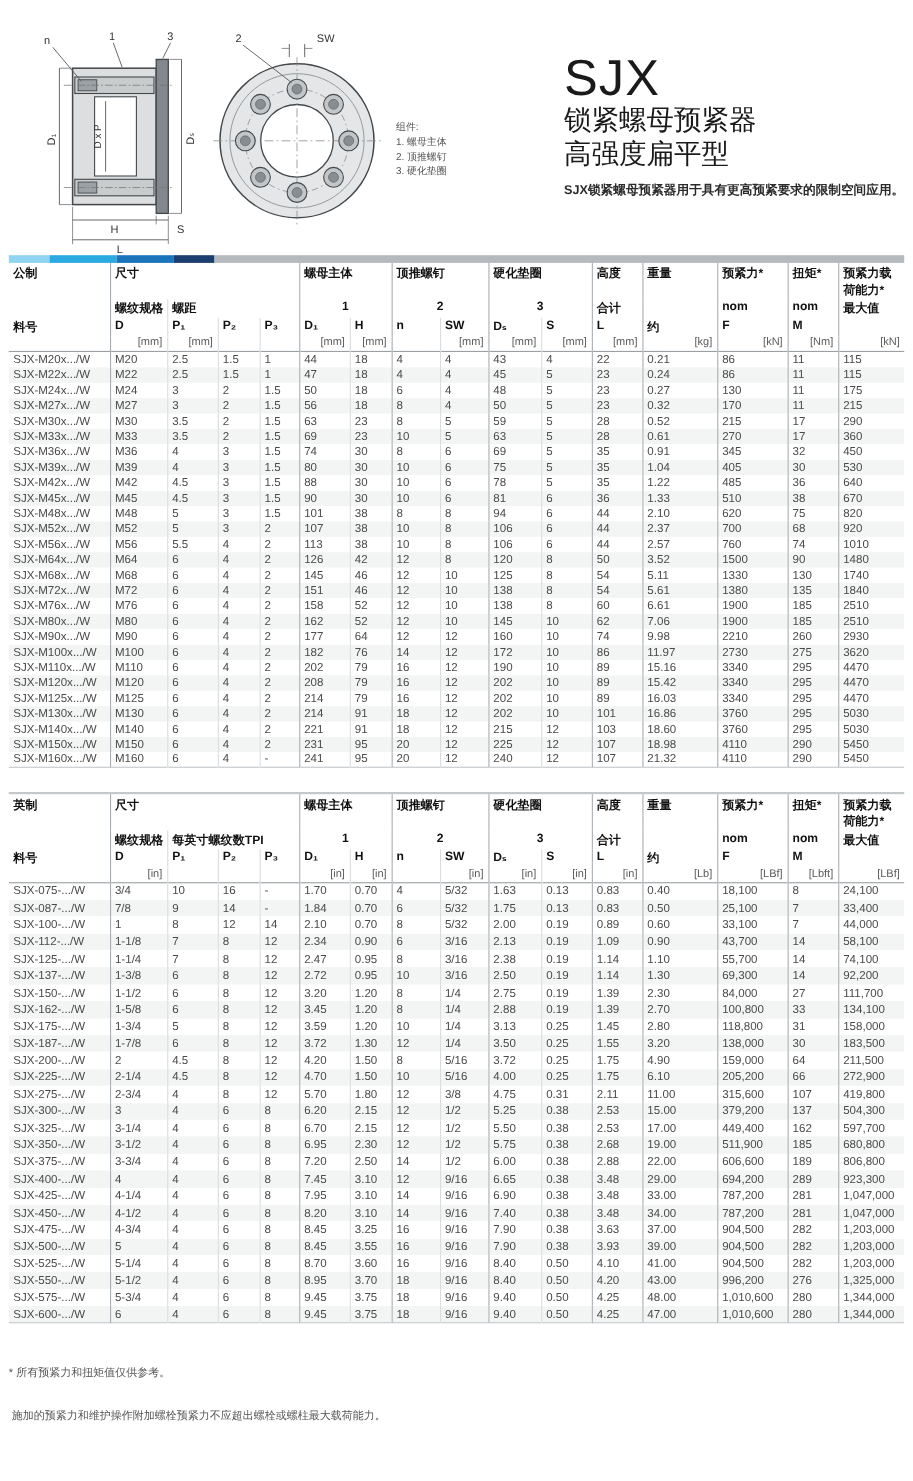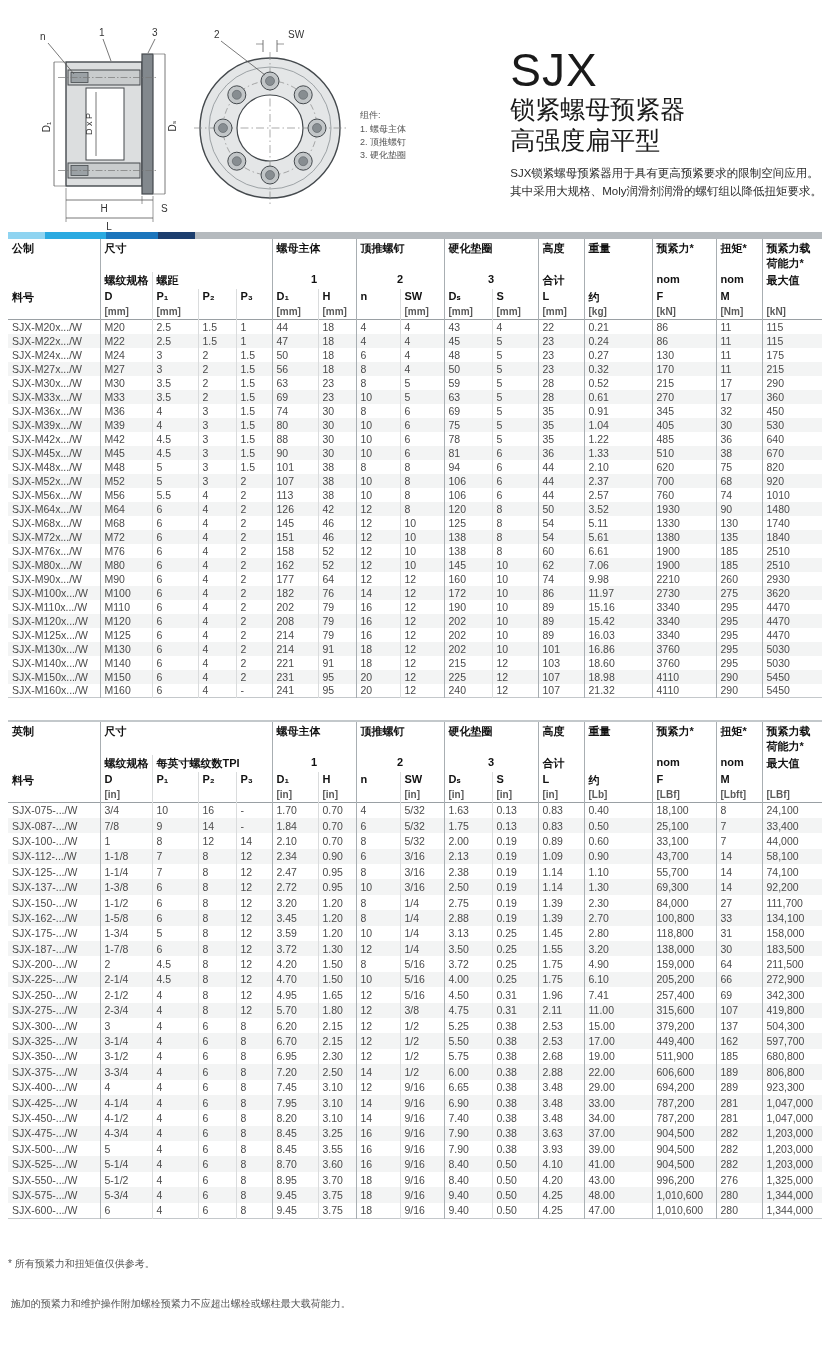--- a/index.html
+++ b/index.html
@@ -3,29 +3,29 @@
 <meta charset="utf-8">
 <style>
   * { margin:0; padding:0; box-sizing:border-box; }
   body { width:830px; height:1346px; background:#fff; font-family:"Liberation Sans","DejaVu Sans",sans-serif; position:relative; overflow:hidden; }
   .top-section { position:relative; height:232px; }
   .drawing-wrap { position:absolute; left:8px; top:24px; }
   svg text { font-family:"Liberation Sans","DejaVu Sans",sans-serif; }
   .title-block { position:absolute; right:8px; top:46px; text-align:left; }
   .model-name { font-size:46px; line-height:1.05; font-weight:400; color:#1a1a1a; letter-spacing:1px; }
   .subtitle { font-size:25px; line-height:1.22; color:#1a1a1a; }
-  .desc { margin-top:10px; font-size:11.5px; line-height:1.55; color:#2b2b2b; font-weight:400; }
+  .desc { margin-top:10px; font-size:11.5px; line-height:1.55; color:#2b2b2b; font-weight:700; }
   .color-strip { display:flex; height:7px; margin:0 8px; }
   .color-strip span { display:block; height:7px; }
   .s0{width:37px}.s1{width:61px}.s2{width:52px}.s3{width:37px}.s4{flex:1}
   .tbl-wrap { margin:0 8px; }
   table { border-collapse:collapse; table-layout:fixed; width:814px; }
   th, td { text-align:left; white-space:nowrap; overflow:hidden; }
   thead th { font-size:11px; color:#111; font-weight:700; padding:1px 4px; vertical-align:top; }
-  thead tr.r-units th { font-weight:700; color:#5a5a5a; font-size:10px; padding-top:0; padding-bottom:2px; }
+  thead tr.r-units th { font-weight:400; color:#5a5a5a; font-size:10px; padding-top:0; padding-bottom:2px;text-align:right; }
   thead tr.r-group th { padding-top:2px; }
   thead tr.r-units { border-bottom:1px solid #9aa0a4; }
   td { font-size:10.5px; color:#4a4a4a; padding:0 4px; }
   #metric-table td { height:14px; }
   #imperial-table td { height:15.4px; }
   tbody { border-bottom:1px solid #c4c8cb; }
   tbody tr:nth-child(even) { background:#f3f4f4; }
   .csep { border-left:1px solid #dadcdd; }
   .gsep { border-left:1px solid #a8aeb2; }
   .tc { text-align:center; }
@@ -125,21 +125,20 @@
         <text x="352" y="134">3. 硬化垫圈</text>
       </g>
     </svg>
   </div>
   <div class="title-block">
     <div class="model-name">SJX</div>
     <div class="subtitle">锁紧螺母预紧器</div>
     <div class="subtitle">高强度扁平型</div>
     <div class="desc">
       <div>SJX锁紧螺母预紧器用于具有更高预紧要求的限制空间应用。</div>
-      <div>其中采用大规格、Moly润滑剂润滑的螺钉组以降低扭矩要求。</div>
     </div>
   </div>
 </div>
 
 <div class="color-strip">
   <span class="s0" style="background: rgb(143, 212, 241);"></span>
     <span class="s1" style="background: rgb(42, 170, 225);"></span>
     <span class="s2" style="background: rgb(27, 117, 188);"></span>
     <span class="s3" style="background: rgb(28, 62, 110);"></span>
     <span class="s4" style="background: rgb(181, 186, 190);"></span>
@@ -470,21 +469,21 @@
           <td class="csep">4</td>
           <td class="csep">2</td>
           <td class="gsep">126</td>
           <td class="csep">42</td>
           <td class="gsep">12</td>
           <td class="csep">8</td>
           <td class="gsep">120</td>
           <td class="csep">8</td>
           <td class="gsep">50</td>
           <td class="gsep">3.52</td>
-          <td class="gsep">1930</td>
+          <td class="gsep">1500</td>
           <td class="gsep">90</td>
           <td class="gsep">1480</td>
         </tr>
         <tr>
           <td>SJX-M68x.../W</td>
           <td class="gsep">M68</td>
           <td class="csep">6</td>
           <td class="csep">4</td>
           <td class="csep">2</td>
           <td class="gsep">145</td>
@@ -1016,38 +1015,20 @@
           <td class="csep">5/16</td>
           <td class="gsep">4.00</td>
           <td class="csep">0.25</td>
           <td class="gsep">1.75</td>
           <td class="gsep">6.10</td>
           <td class="gsep">205,200</td>
           <td class="gsep">66</td>
           <td class="gsep">272,900</td>
         </tr>
         <tr>
-          <td>SJX-250-.../W</td>
-          <td class="gsep">2-1/2</td>
-          <td class="csep">4</td>
-          <td class="csep">8</td>
-          <td class="csep">12</td>
-          <td class="gsep">4.95</td>
-          <td class="csep">1.65</td>
-          <td class="gsep">12</td>
-          <td class="csep">5/16</td>
-          <td class="gsep">4.50</td>
-          <td class="csep">0.31</td>
-          <td class="gsep">1.96</td>
-          <td class="gsep">7.41</td>
-          <td class="gsep">257,400</td>
-          <td class="gsep">69</td>
-          <td class="gsep">342,300</td>
-        </tr>
-        <tr>
           <td>SJX-275-.../W</td>
           <td class="gsep">2-3/4</td>
           <td class="csep">4</td>
           <td class="csep">8</td>
           <td class="csep">12</td>
           <td class="gsep">5.70</td>
           <td class="csep">1.80</td>
           <td class="gsep">12</td>
           <td class="csep">3/8</td>
           <td class="gsep">4.75</td>

